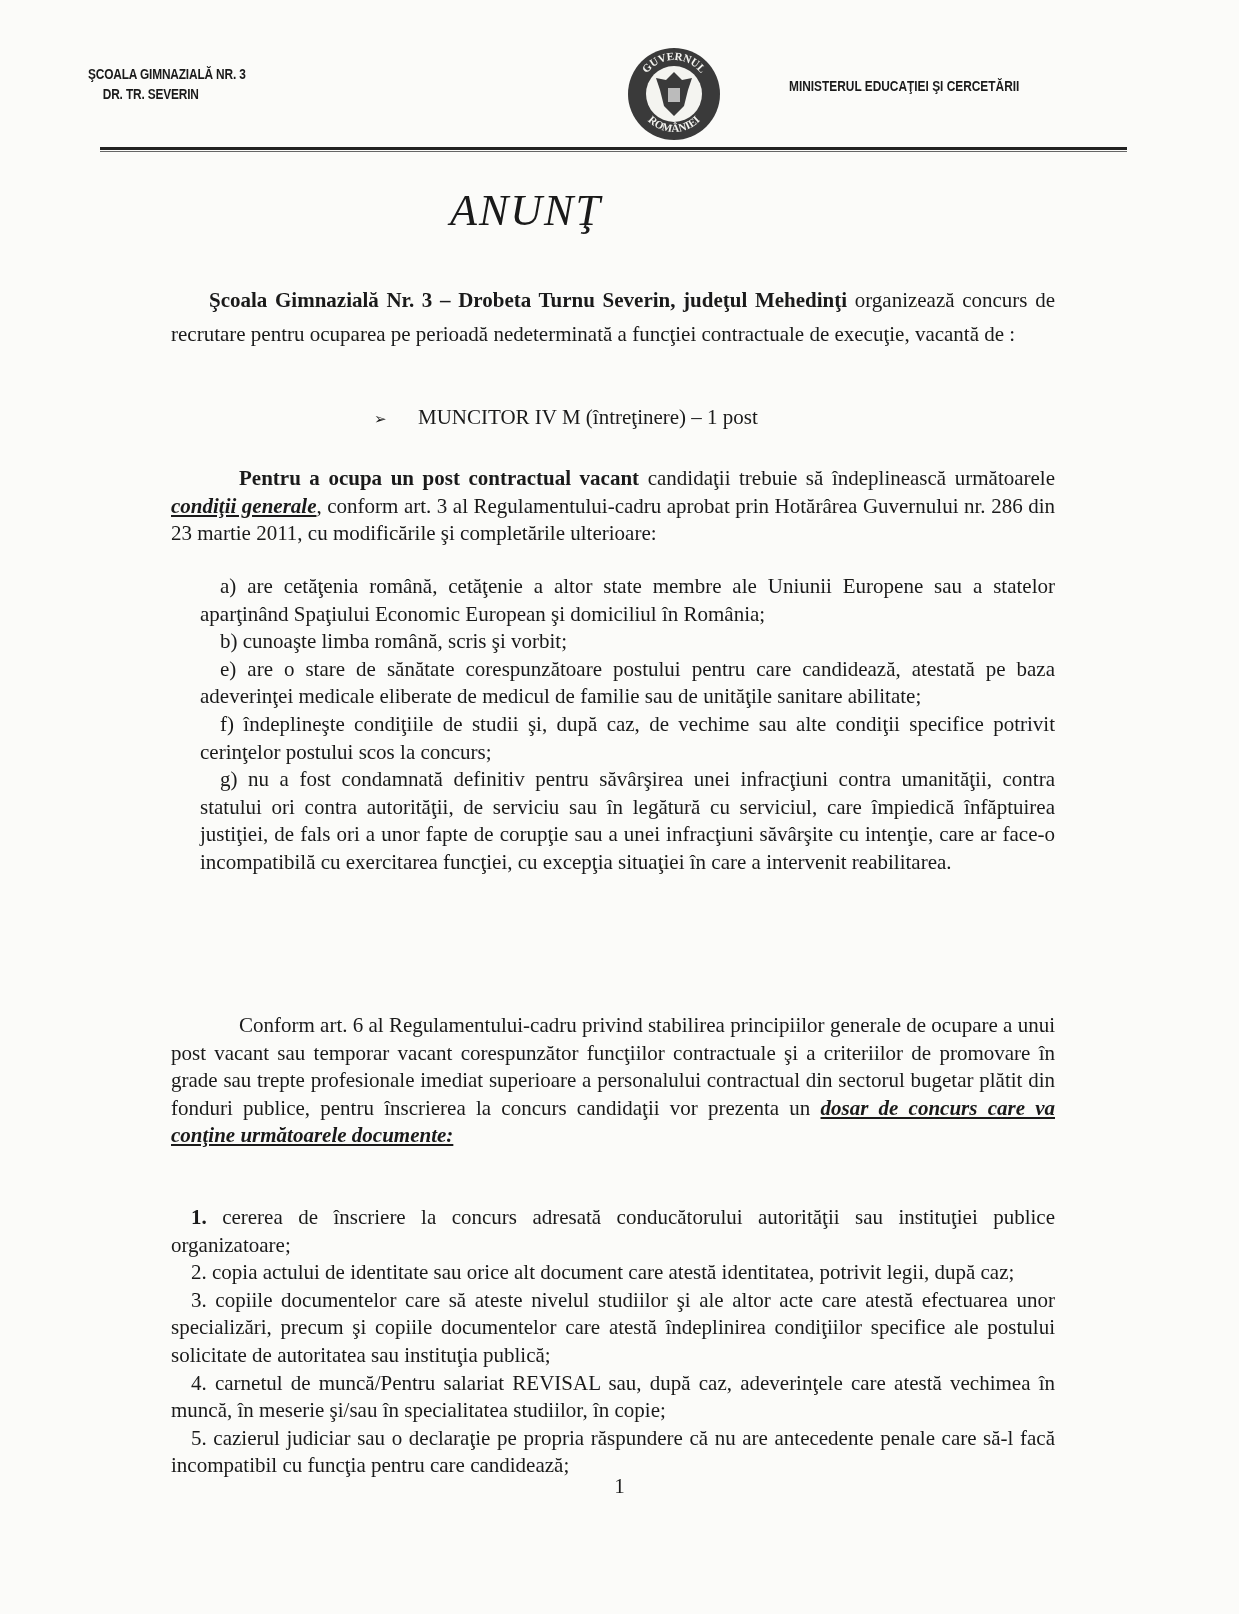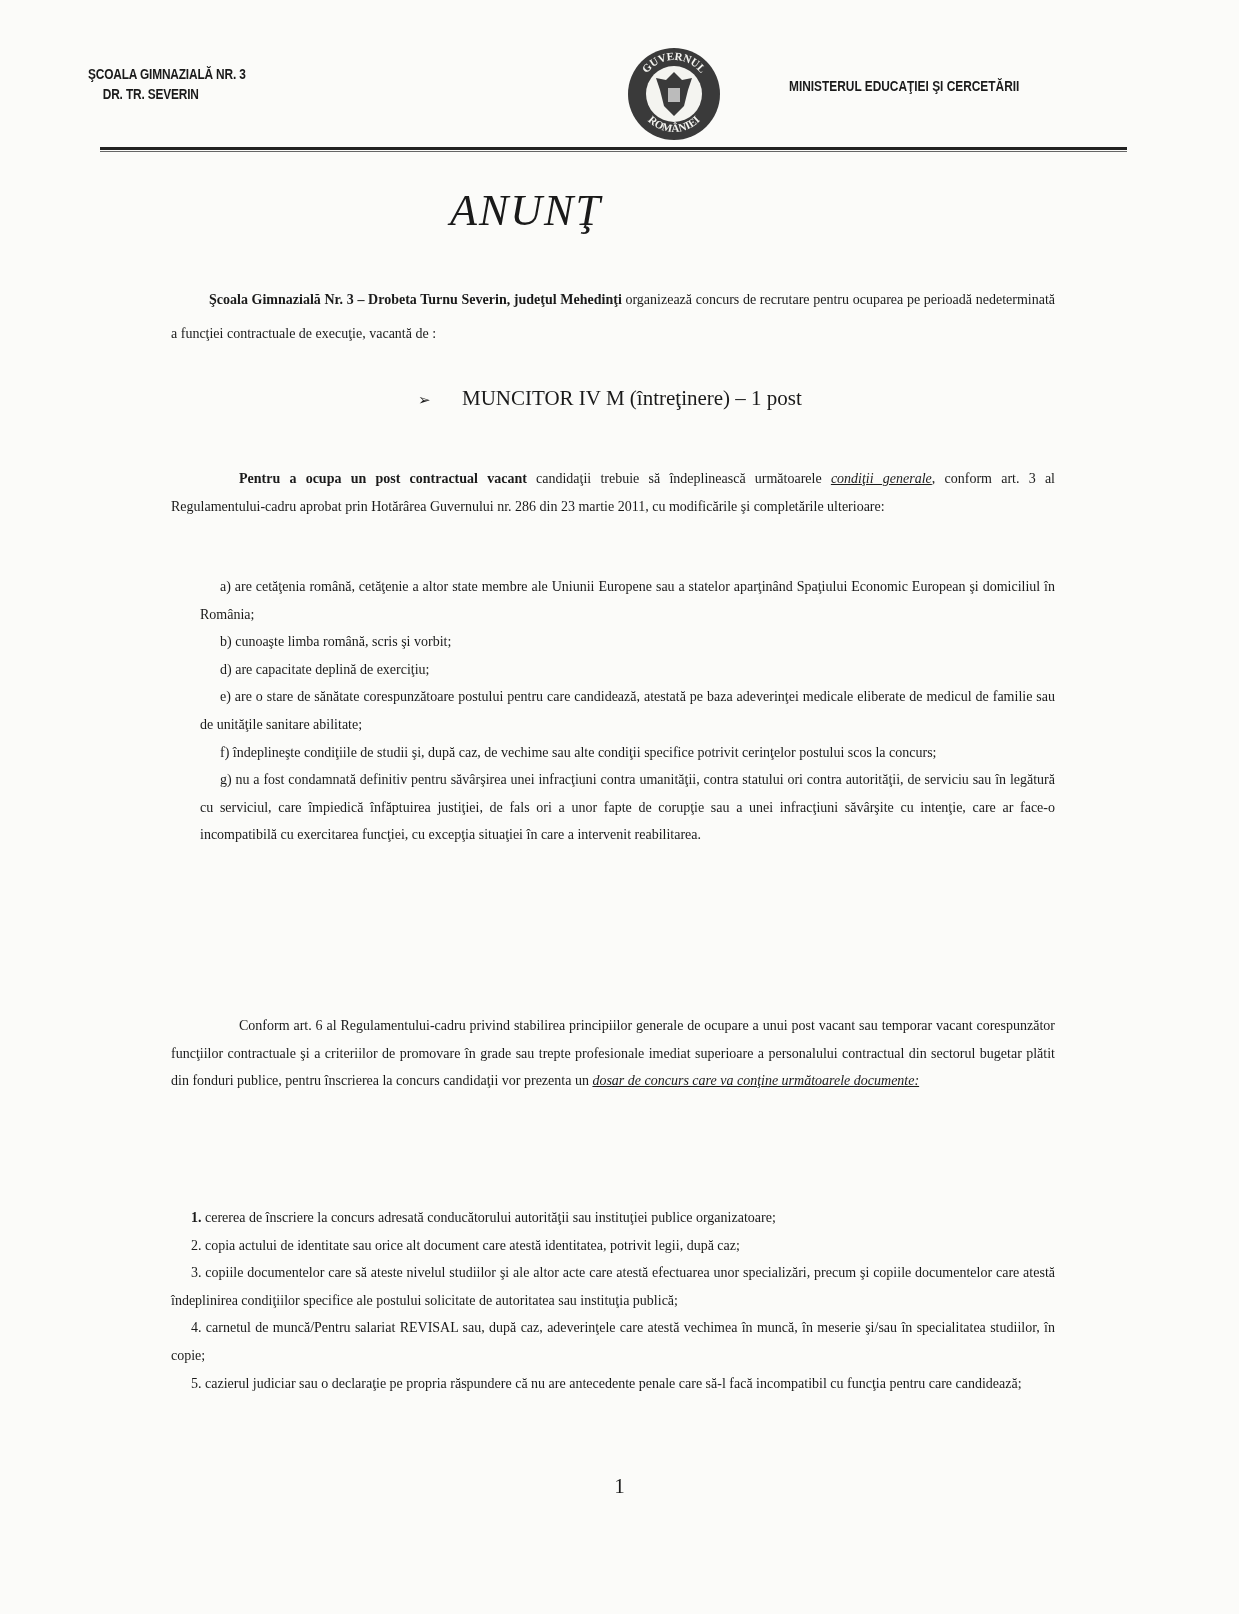--- a/index.html
+++ b/index.html
@@ -20,36 +20,36 @@
   }
   .seal { position: absolute; left: 626px; top: 46px; width: 96px; height: 96px; }
   .rule { position: absolute; left: 100px; width: 1027px; background: #222; }
   .rule.a { top: 147px; height: 3px; }
   .rule.b { top: 151px; height: 1px; background: #666; }
   .title {
     position: absolute; left: 0; width: 1052px; top: 185px; text-align: center;
     font-style: italic; font-size: 44px; letter-spacing: 2px;
   }
   .body {
-    position: absolute; left: 171px; width: 884px; font-size: 14px; line-height: 27.6px;
+    position: absolute; left: 171px; width: 884px; font-size: 21px; line-height: 27.6px;
     text-align: justify;
   }
   .p1 { top: 283px; line-height: 34px; }
   .p1 .ind { display: inline-block; width: 38px; }
-  .post { position: absolute; top: 386px; left: 374px; font-size: 21px; margin-left: 44px; }
+  .post { position: absolute; top: 405px; left: 374px; font-size: 21px; }
   .post .arrow { display: inline-block; width: 44px; font-family: "DejaVu Sans", sans-serif; font-size: 15px; }
   .p2 { top: 465px; }
   .ind2 { display: inline-block; width: 68px; }
   .list { top: 573px; }
   .list .item { text-indent: 20px; margin-left: 29px; }
   .p3 { top: 976px; margin-top: 36px; }
   .docs { top: 1204px; }
   .docs .item { text-indent: 20px; }
   b { font-weight: bold; }
-  .u { font-style: italic; font-weight: normal; text-decoration: underline; }
+  .u { font-style: italic; font-weight: bold; text-decoration: underline; }
   .pagenum { position: absolute; top: 1474px; left: 0; width: 1239px; text-align: center; font-size: 21px; }
 </style>
 </head>
 <body>
 
 <div class="hdr-left">
   <div>ŞCOALA GIMNAZIALĂ NR. 3</div>
   <div>DR. TR. SEVERIN</div>
 </div>
 
@@ -85,21 +85,20 @@
   <span class="arrow">➢</span><span>MUNCITOR IV M  (întreţinere) – 1 post</span>
 </div>
 
 <div class="body p2">
   <span class="ind2"></span><b>Pentru a ocupa un post contractual vacant</b><span> candidaţii trebuie să îndeplinească următoarele </span><span class="u">condiţii generale</span><span>, conform art. 3 al Regulamentului-cadru aprobat prin Hotărârea Guvernului nr. 286 din 23 martie 2011, cu modificările şi completările ulterioare:</span>
 </div>
 
 <div class="body list">
   <div class="item">a) are cetăţenia română, cetăţenie a altor state membre ale Uniunii Europene sau a statelor aparţinând Spaţiului Economic European şi domiciliul în România;</div>
   <div class="item">b) cunoaşte limba română, scris şi vorbit;</div>
-  <div class="item">d) are capacitate deplină de exerciţiu;</div>
   <div class="item">e) are o stare de sănătate corespunzătoare postului pentru care candidează, atestată pe baza adeverinţei medicale eliberate de medicul de familie sau de unităţile sanitare abilitate;</div>
   <div class="item">f) îndeplineşte condiţiile de studii şi, după caz, de vechime sau alte condiţii specifice potrivit cerinţelor postului scos la concurs;</div>
   <div class="item">g) nu a fost condamnată definitiv pentru săvârşirea unei infracţiuni contra umanităţii, contra statului ori contra autorităţii, de serviciu sau în legătură cu serviciul, care împiedică înfăptuirea justiţiei, de fals ori a unor fapte de corupţie sau a unei infracţiuni săvârşite cu intenţie, care ar face-o incompatibilă cu exercitarea funcţiei, cu excepţia situaţiei în care a intervenit reabilitarea.</div>
 </div>
 
 <div class="body p3">
   <span class="ind2"></span><span>Conform art. 6 al Regulamentului-cadru privind stabilirea principiilor generale de ocupare a unui post vacant sau temporar vacant corespunzător funcţiilor contractuale şi a criteriilor de promovare în grade sau trepte profesionale imediat superioare a personalului contractual din sectorul bugetar plătit din fonduri publice, pentru înscrierea la concurs candidaţii vor prezenta un </span><span class="u">dosar de concurs care va conţine următoarele documente:</span>
 </div>
 
 <div class="body docs">

